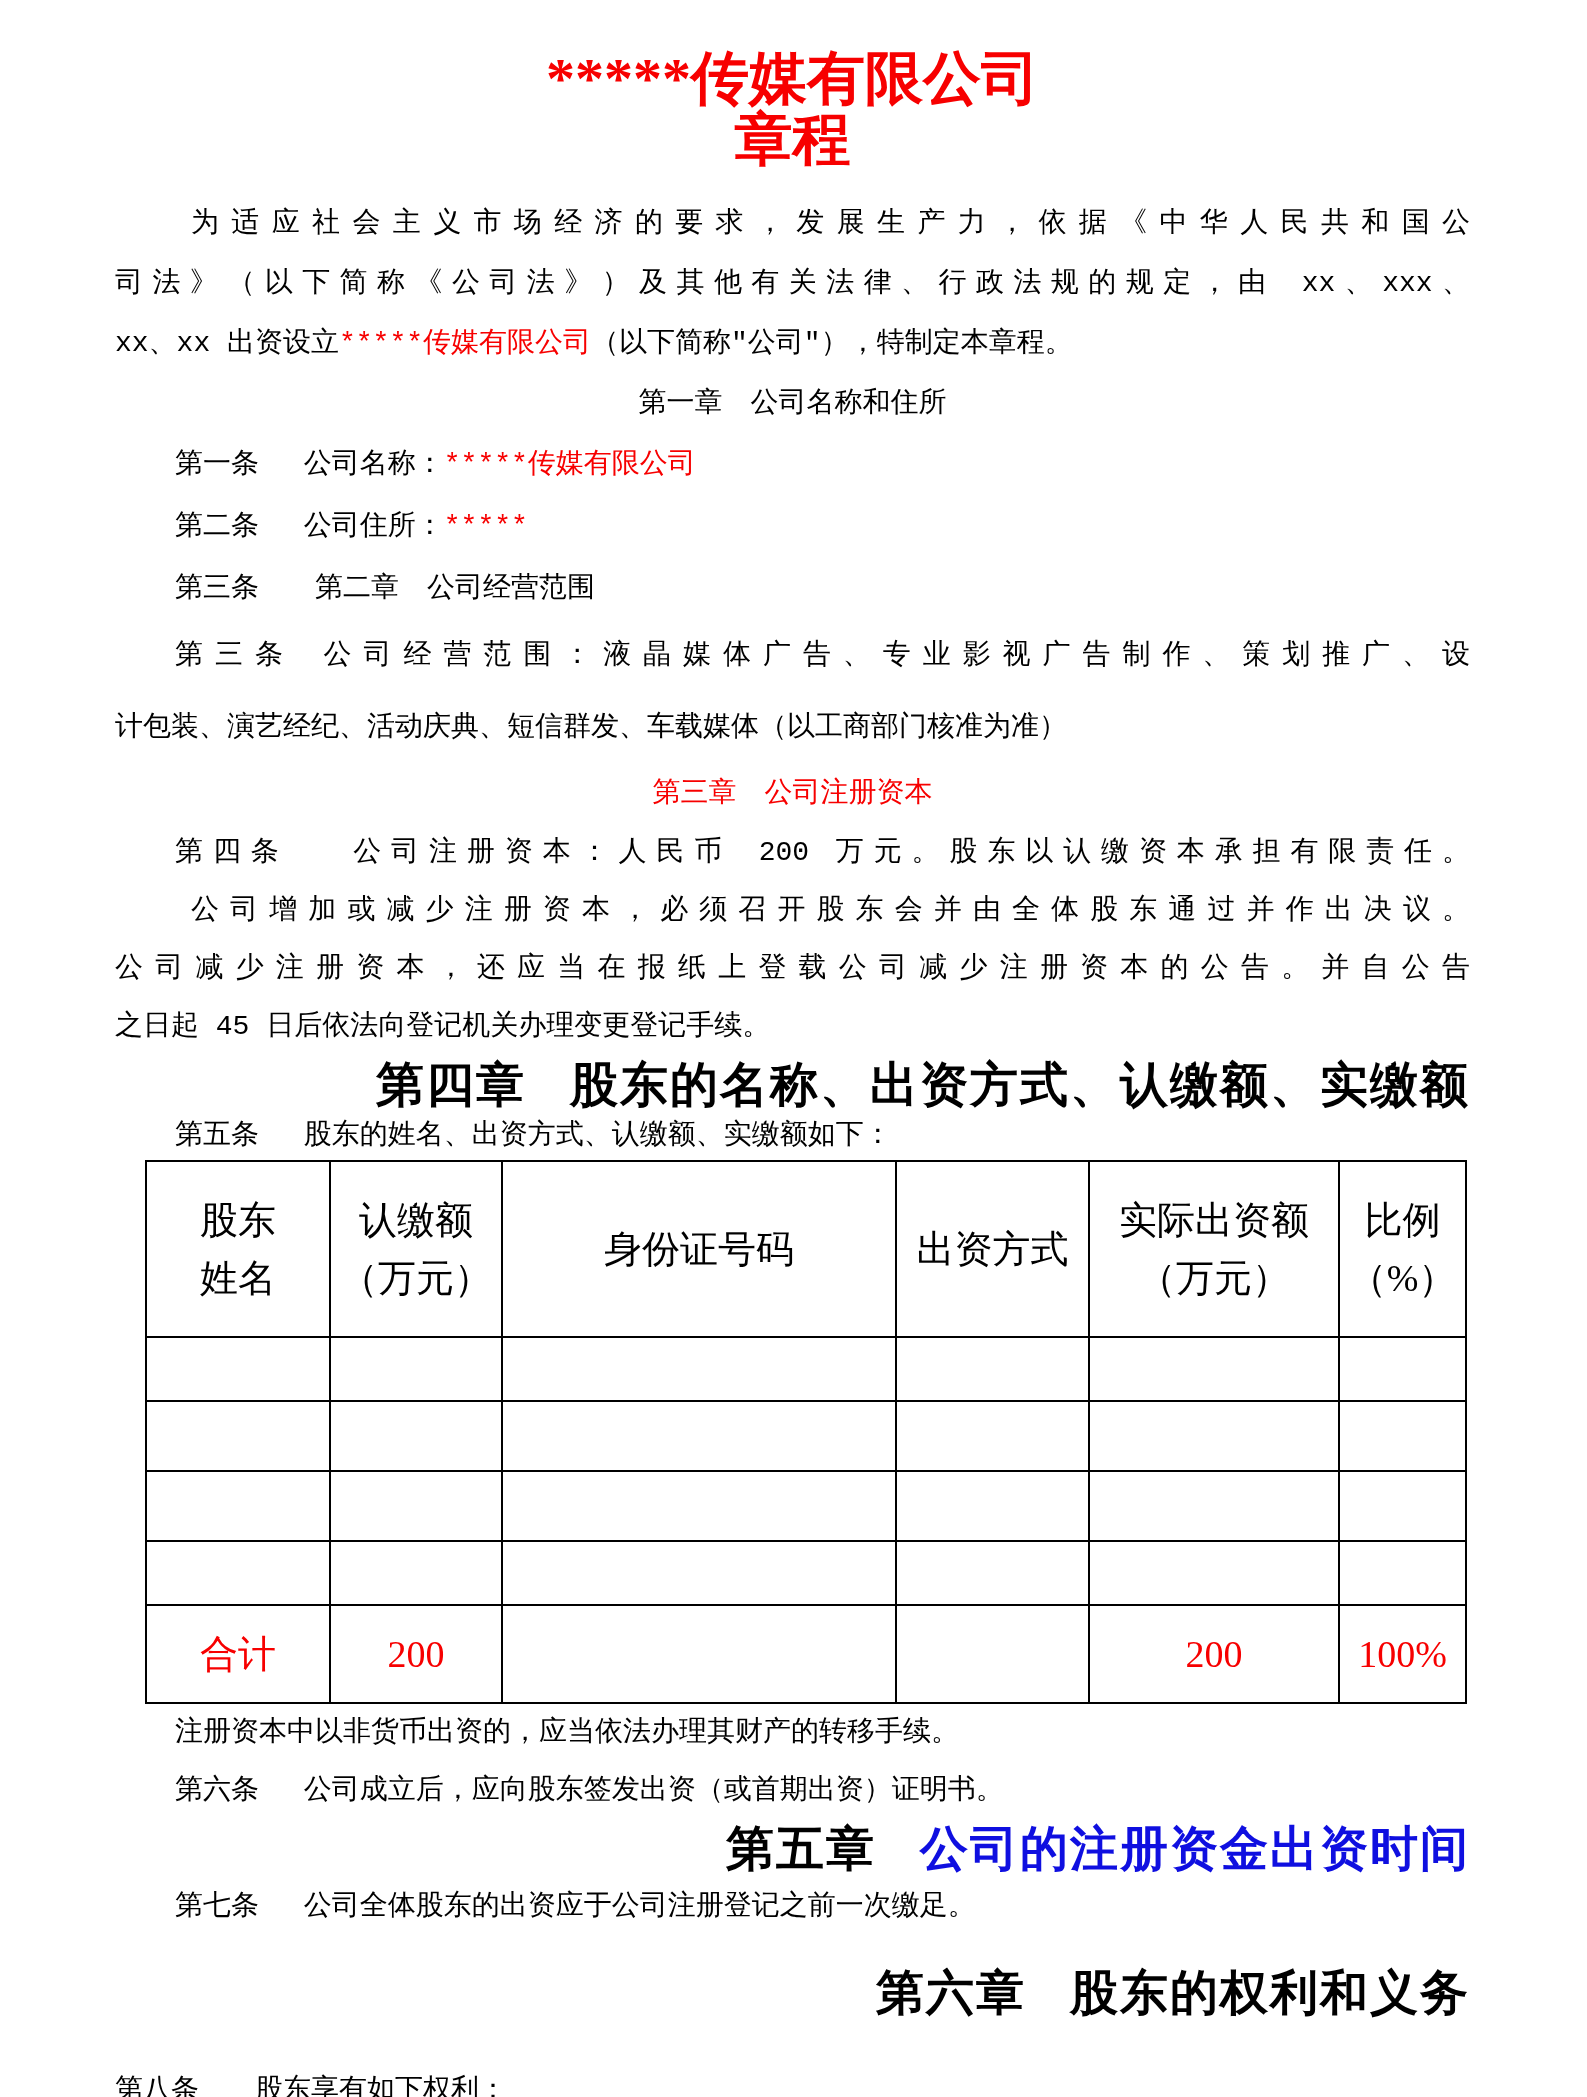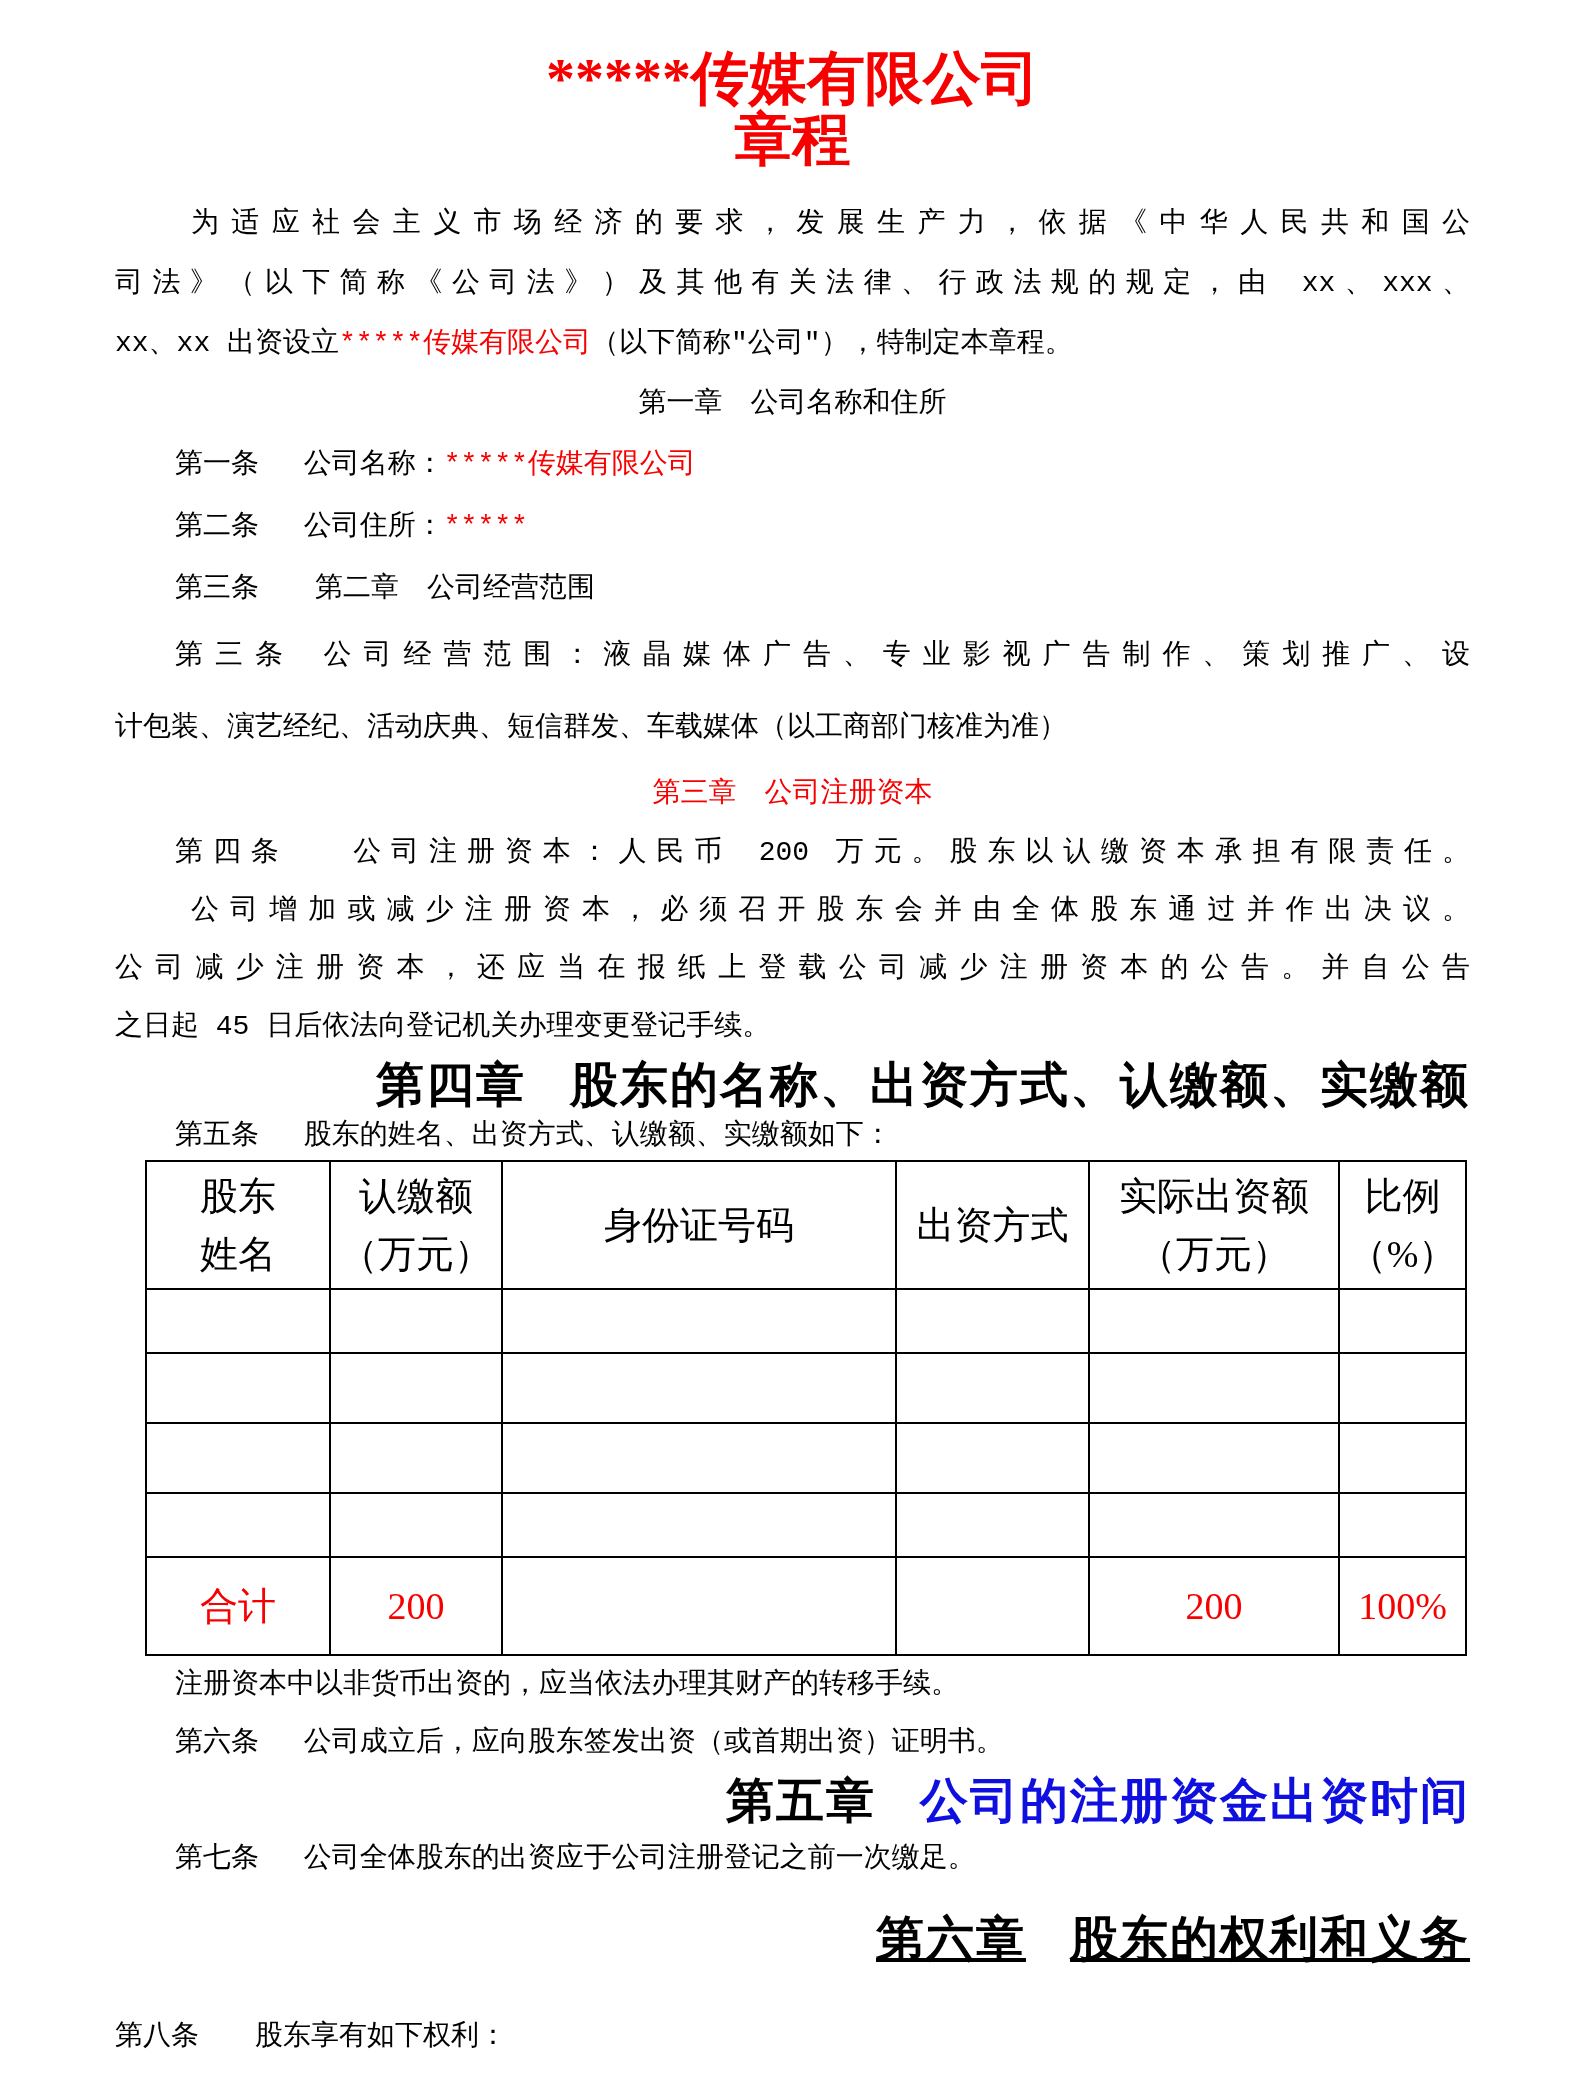--- a/index.html
+++ b/index.html
@@ -54,30 +54,30 @@
     margin-top: 2px;
   }
   table.shareholders td {
     border: 2px solid #000000;
     font-size: 38px;
     text-align: center;
     vertical-align: middle;
     padding: 0;
     overflow: hidden;
   }
-  tr.header-row { height: 128px; }
+  tr.header-row { height: 176px; }
   tr.header-row td { line-height: 58px; }
   tr.empty-row { height: 70px; }
   tr.empty-row:first-child { height: 64px; }
   tr.empty-row:last-child { height: 64px; }
   tr.total-row { height: 98px; }
   tr.total-row td { color: var(--accent-red, #f70000); }
   td.cell-name-total { text-align: left; padding-left: 14px; }
 
-  .gap-ch6 { margin-top: 22px; text-decoration: underline; }
+  .gap-ch6 { margin-top: 28px; }
   .gap-art8 { margin-top: 40px; }
 </style>
 </head>
 <body>
 
 <div class="page">
 
   <div class="title">*****传媒有限公司</div>
   <div class="subtitle">章程</div>
 

